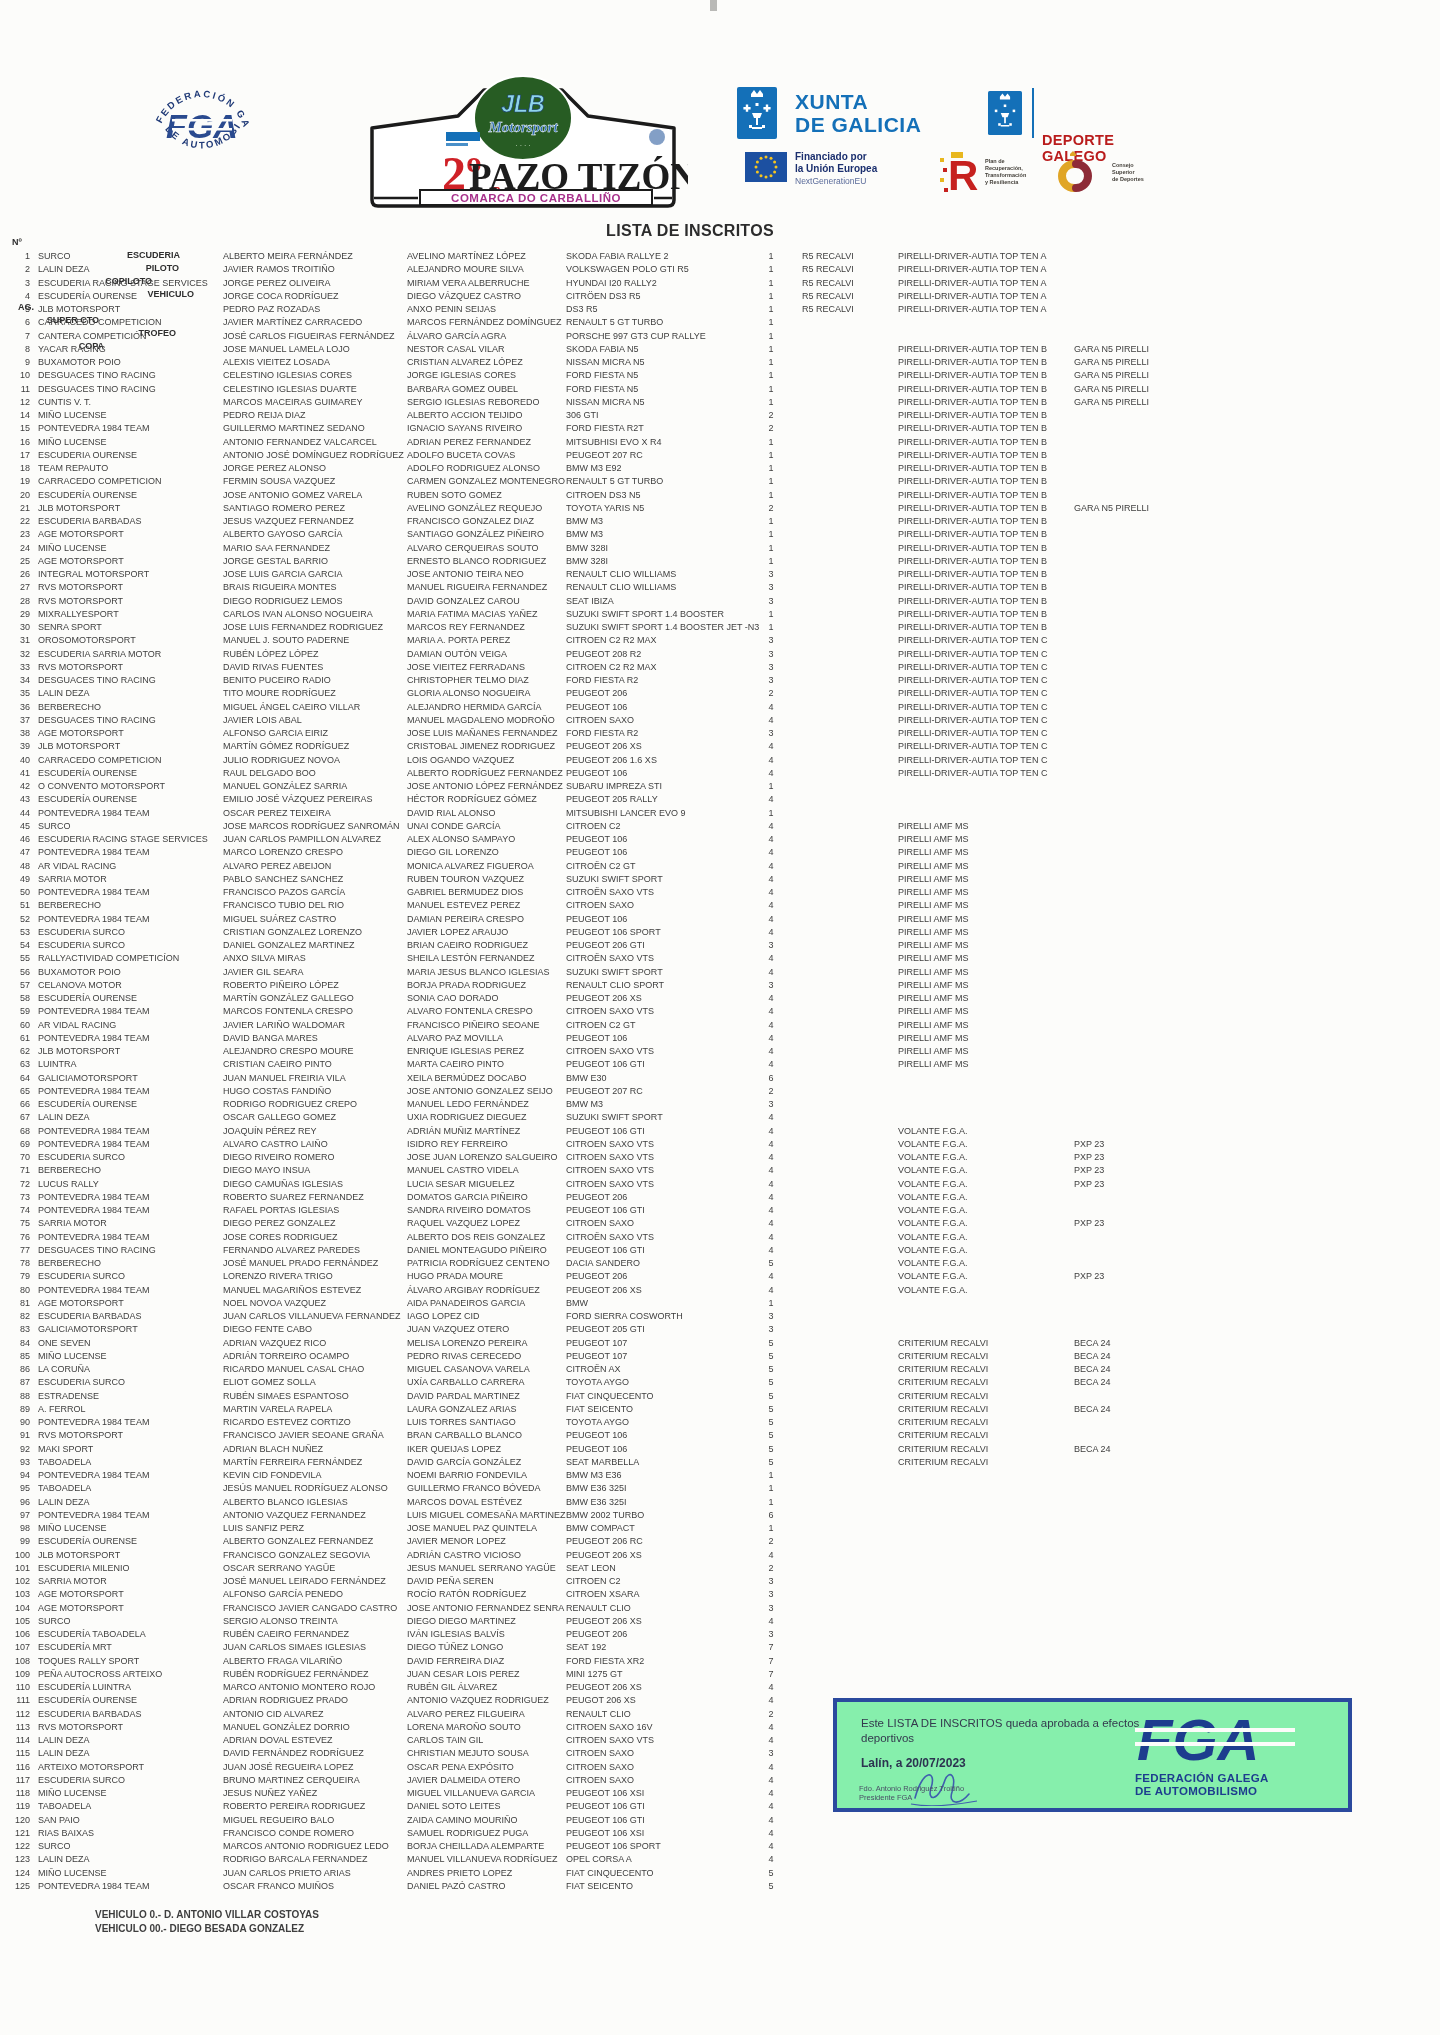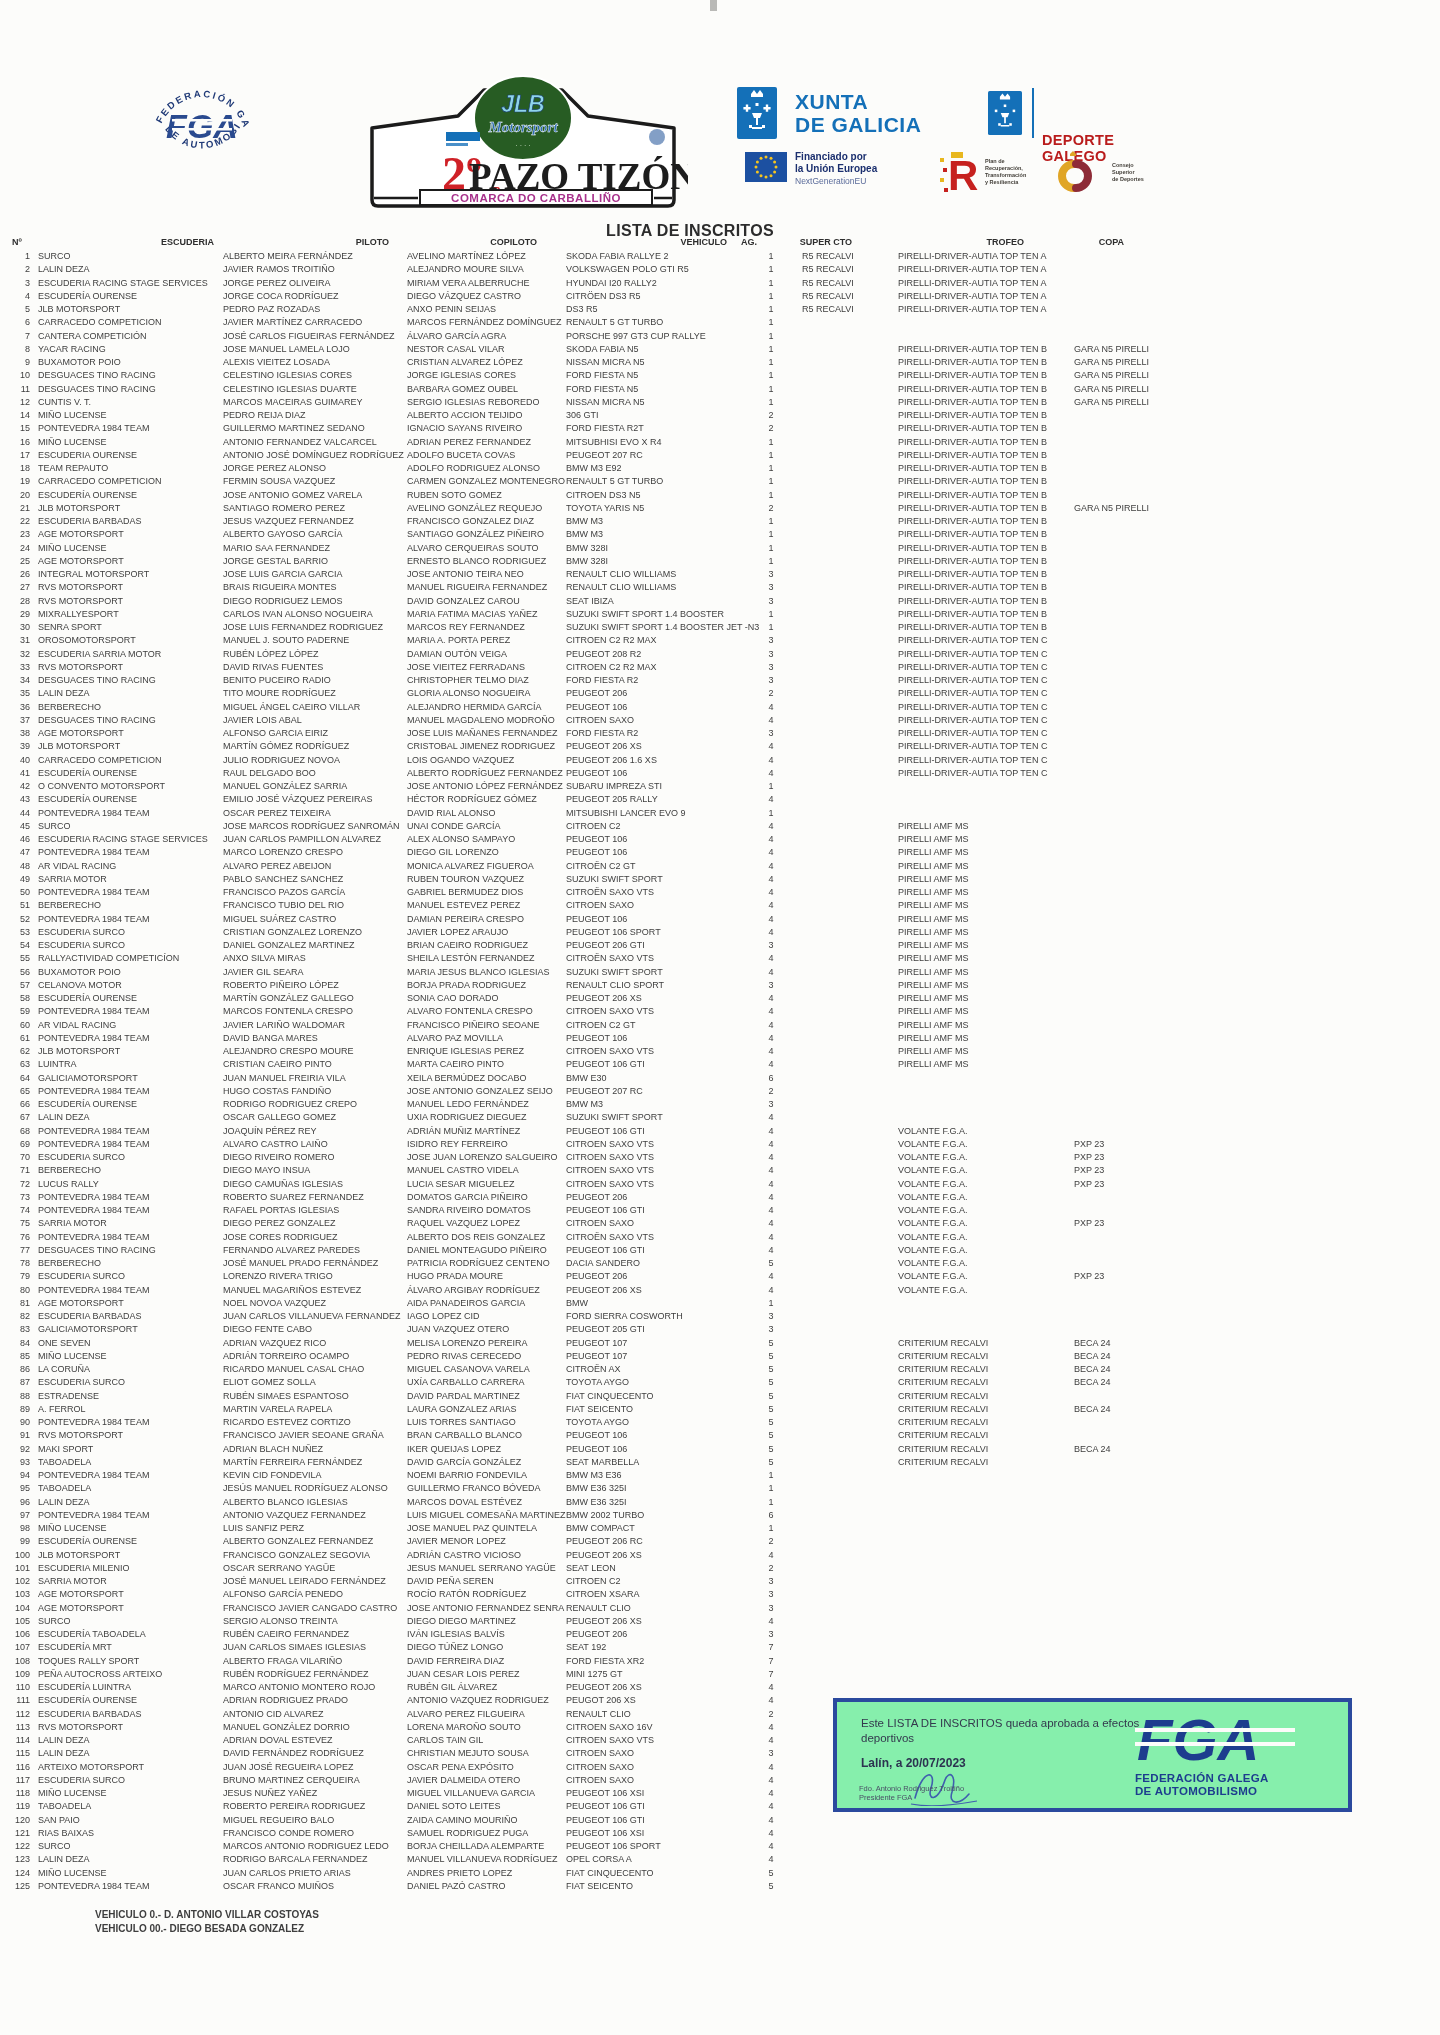--- a/index.html
+++ b/index.html
@@ -10,21 +10,21 @@
   .xunta-name{font-weight:bold;color:#1470b8;font-size:21px;line-height:23px;letter-spacing:.5px;margin-left:10px;}
   .deporte-name{font-weight:bold;color:#b91c1c;font-size:14.5px;line-height:16px;letter-spacing:.3px;margin-top:36px;}
   .eu-l1,.eu-l2{font-weight:bold;color:#1b2f6e;font-size:10px;line-height:12px;}
   .eu-l3{color:#5a6b9a;font-size:8.5px;line-height:12px;}
   .tinylines{font-size:5.5px;line-height:7px;color:#44403a;font-weight:bold;}
   .vline{width:2px;background:#1470b8;}
   .scanmark{background:#b9b9b6;}
   
   .list-title{font-weight:bold;font-size:16px;color:#2c2c2c;text-align:center;letter-spacing:.3px;}
   .thead,.trow{display:flex;white-space:nowrap;}
-  .thead{font-weight:bold;font-size:9px;color:#2e2e2e;height:13px;line-height:13px;}
+  .thead{font-weight:bold;font-size:9px;color:#2e2e2e;height:13px;line-height:13px;flex-direction:column;}
   .trow{font-size:9px;height:13.25px;line-height:13.25px;color:#3e3e3e;}
   .cell{flex:none;overflow:visible;}
   .c-num{width:26px;text-align:right;}
   .c-esc{width:176px;padding-left:8px;}
   .c-pil{width:175px;padding-left:9px;}
   .c-cop{width:148px;padding-left:9px;}
   .c-veh{width:190px;padding-left:11px;}
   .c-ag{width:30px;text-align:center;}
   .c-sup{width:95px;padding-left:16px;}
   .c-tro{width:172px;padding-left:1px;}

